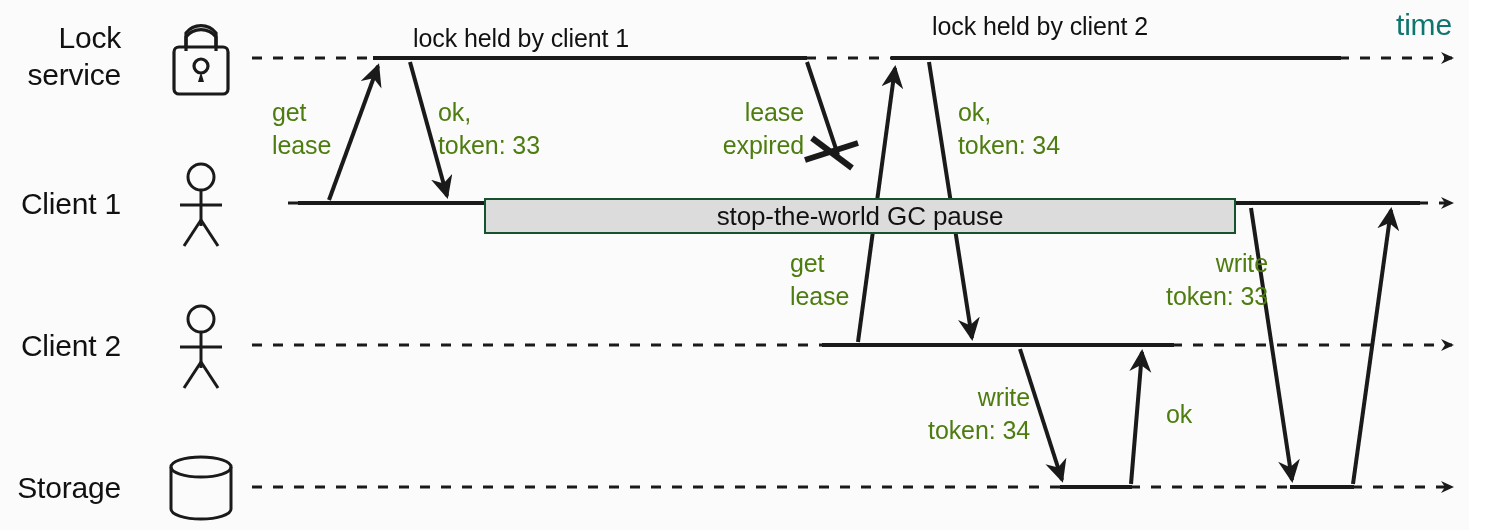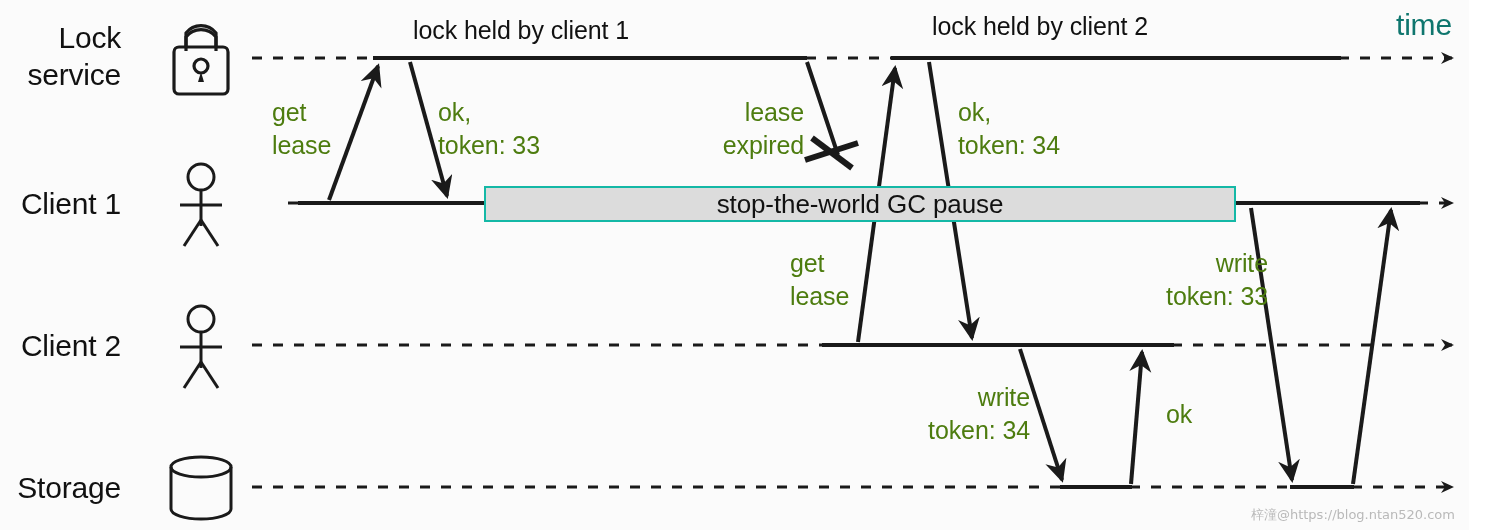--- a/index.html
+++ b/index.html
@@ -46,25 +46,26 @@
   }
   .time-label {
     position: absolute;
     font-size: 30px;
     color: #0f766e;
     letter-spacing: -0.2px;
   }
   .gc-box {
     position: absolute;
     background: #dcdcdc;
-    border: 2px solid #14b8a6;
+    border: 2px solid #14532d;
     box-sizing: border-box;
     display: flex;
     align-items: center;
     justify-content: center;
+    margin-top: 12px;
   }
   .gc-box span {
     font-size: 26px;
     color: #111111;
     letter-spacing: -0.1px;
   }
   .watermark {
     position: absolute;
     font-size: 13px;
     color: #b9b9b9;
@@ -170,21 +171,21 @@
 
   <div class="row-label" style="right:1348px; top:20px; width:160px;">Lock
 service</div>
 
   <div class="row-label" style="right:1348px; top:186px; width:160px;">Client 1</div>
 
   <div class="row-label" style="right:1348px; top:328px; width:160px;">Client 2</div>
 
   <div class="row-label" style="right:1348px; top:470px; width:160px;">Storage</div>
 
-  <div class="span-label" style="left:413px; top:16px;text-align:right;">lock held by client 1</div>
+  <div class="span-label" style="left:413px; top:24px;text-align:right;">lock held by client 1</div>
 
   <div class="span-label" style="left:932px; top:12px;">lock held by client 2</div>
 
   <div class="time-label" style="left:1396px; top:8px;">time</div>
 
   <div class="msg-label" style="left:272px; top:96px;">get
 lease</div>
 
   <div class="msg-label" style="left:438px; top:96px;">ok,
 token: 33</div>
@@ -204,15 +205,14 @@
   <div class="msg-label right" style="left:850px; top:381px; width:180px;">write
 token: 34</div>
 
   <div class="msg-label" style="left:1155px; top:398px;margin-left:11px;">ok</div>
 
 
   <div class="gc-box" style="left:484px; top:186px; width:752px; height:36px;">
     <span>stop-the-world GC pause</span>
   </div>
 
-  <div class="watermark" style="right:14px; bottom:6px;">梓潼@https://blog.ntan520.com</div>
 
 </div>
 
 </body></html>

